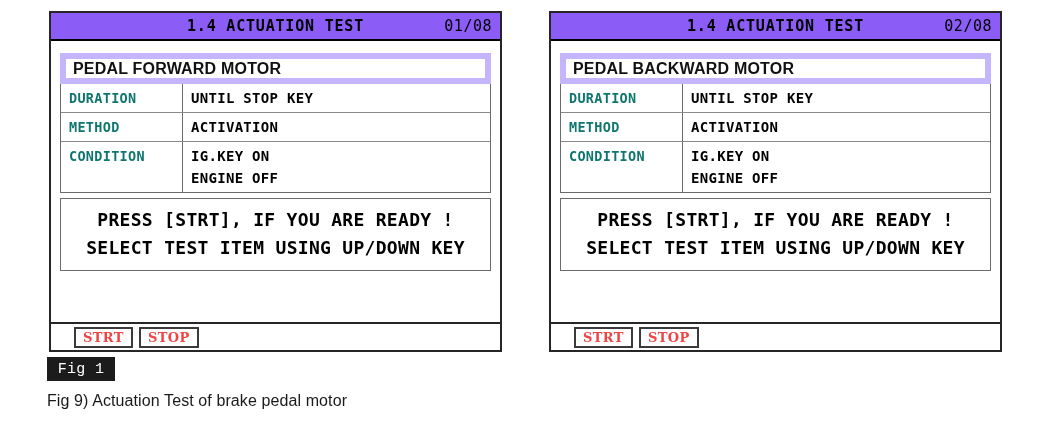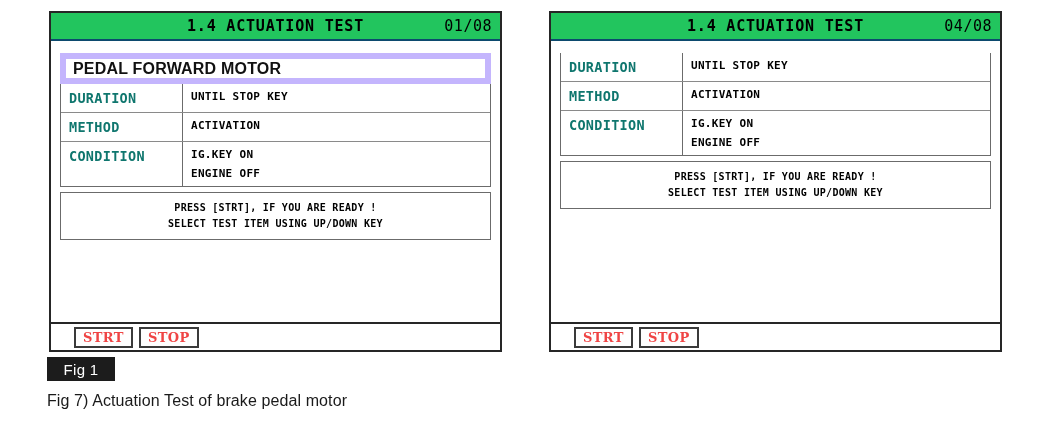--- a/index.html
+++ b/index.html
@@ -29,25 +29,25 @@
   }
   .panel.left  { left: 49px; }
   .panel.right { left: 549px; }
 
   
   .panel-header {
     position: relative;
     height: 28px;
     flex: 0 0 28px;
     box-sizing: border-box;
-    border-bottom: 2px solid #0c4a6e;
+    border-bottom: 2px solid #000000;
     display: flex;
     align-items: center;
     justify-content: center;
-    background: #22c55e;
+    background: #8b5cf6;
   }
   .header-title {
     font-family: "DejaVu Sans Mono", "Liberation Mono", monospace;
     font-size: 15px;
     font-weight: bold;
     letter-spacing: 0.8px;
     color: #000;
     white-space: pre;
   }
   .header-page {
@@ -114,40 +114,40 @@
     font-weight: bold;
     letter-spacing: 0.3px;
     color: #0f766e;
     white-space: nowrap;
   }
   .spec-val {
     flex: 1 1 auto;
     box-sizing: border-box;
     padding: 6px 0 6px 8px;
     font-family: "DejaVu Sans Mono", "Liberation Mono", monospace;
-    font-size: 11px;
+    font-size: 14px;
     font-weight: bold;
     letter-spacing: 0.3px;
     color: #000;
     white-space: nowrap;
   }
   .spec-val .line2 { display: block; padding-top: 6px; }
 
   
   .msg-box {
     margin-top: 5px;
     box-sizing: border-box;
     border: 1px solid #6b6b6b;
     background: #fff;
     padding: 7px 4px 8px 4px;
     text-align: center;
   }
   .msg-line {
     font-family: "DejaVu Sans Mono", "Liberation Mono", monospace;
-    font-size: 10px;
+    font-size: 18px;
     font-weight: bold;
     letter-spacing: 0.3px;
     color: #000;
     white-space: pre;
     line-height: 1.55;
   }
 
   
   .btn-bar {
     flex: 0 0 28px;
@@ -180,21 +180,21 @@
     position: absolute;
     left: 47px;
     top: 357px;
     width: 68px;
     height: 24px;
     background: #1c1c1c;
     color: #ffffff;
     display: flex;
     align-items: center;
     justify-content: center;
-    font-family: Liberation Sans, sans-serif;
+    font-family: Liberation Mono, monospace;
     font-size: 15px;
     letter-spacing: 0.3px;
   }
   .fig-caption {
     position: absolute;
     left: 47px;
     top: 392px;
     font-family: "Liberation Sans", sans-serif;
     font-size: 16px;
     color: #1a1a1a;
@@ -247,25 +247,28 @@
     <div class="scan-btn">STRT</div>
     <div class="scan-btn">STOP</div>
   </div>
 
 </div>
 
 <div class="panel right">
 
   <div class="panel-header">
     <span class="header-title">1.4 ACTUATION TEST</span>
-    <span class="header-page">04/08</span>
+    <span class="header-page">02/08</span>
   </div>
 
   <div class="panel-body">
 
+    <div class="item-title">
+      <span>PEDAL BACKWARD MOTOR</span>
+    </div>
 
     <div class="spec-table">
       <div class="spec-row">
         <div class="spec-key">DURATION</div>
         <div class="spec-val">UNTIL STOP KEY</div>
       </div>
       <div class="spec-row">
         <div class="spec-key">METHOD</div>
         <div class="spec-val">ACTIVATION</div>
       </div>
@@ -286,13 +289,13 @@
   </div>
 
   <div class="btn-bar">
     <div class="scan-btn">STRT</div>
     <div class="scan-btn">STOP</div>
   </div>
 
 </div>
 
 <div class="fig-tag">Fig 1</div>
-<div class="fig-caption">Fig 7) Actuation Test of brake pedal motor</div>
+<div class="fig-caption">Fig 9) Actuation Test of brake pedal motor</div>
 
 </body></html>

